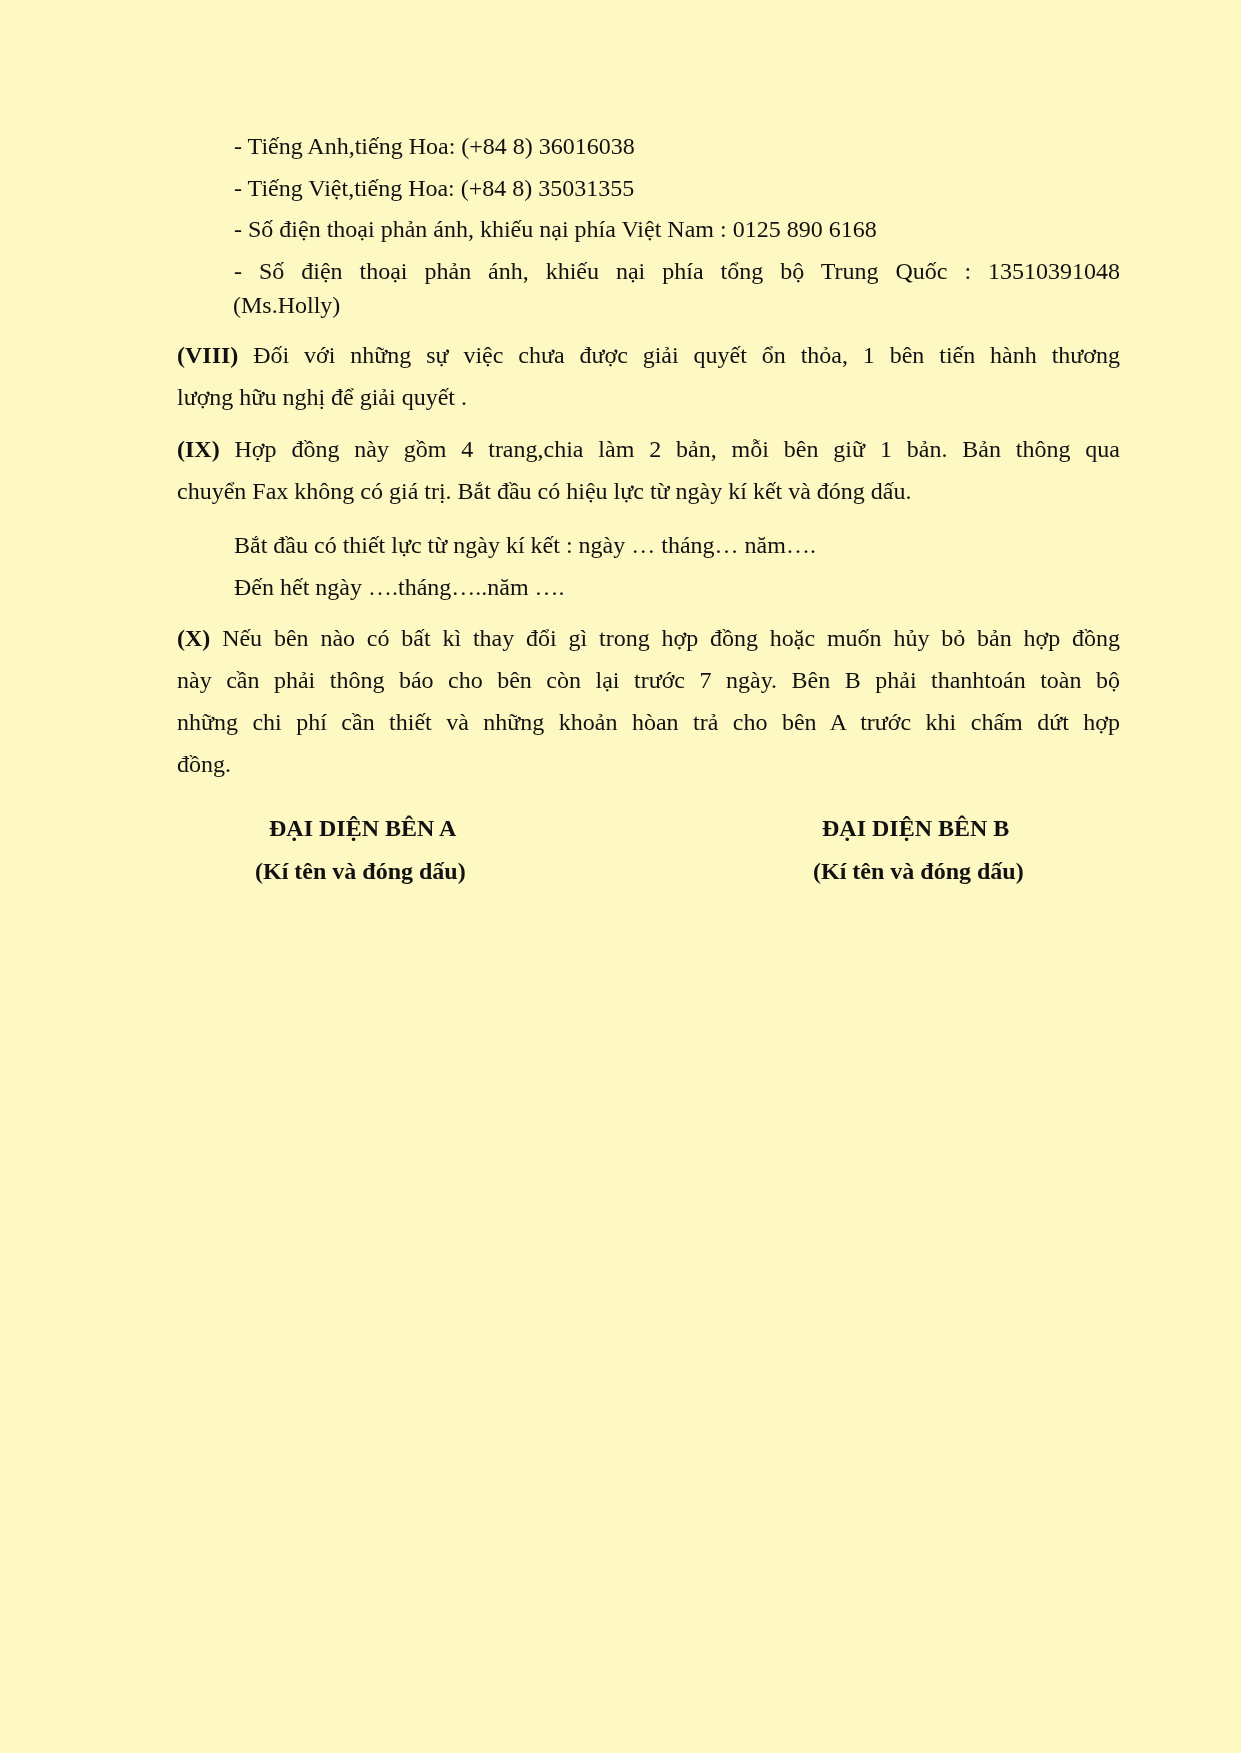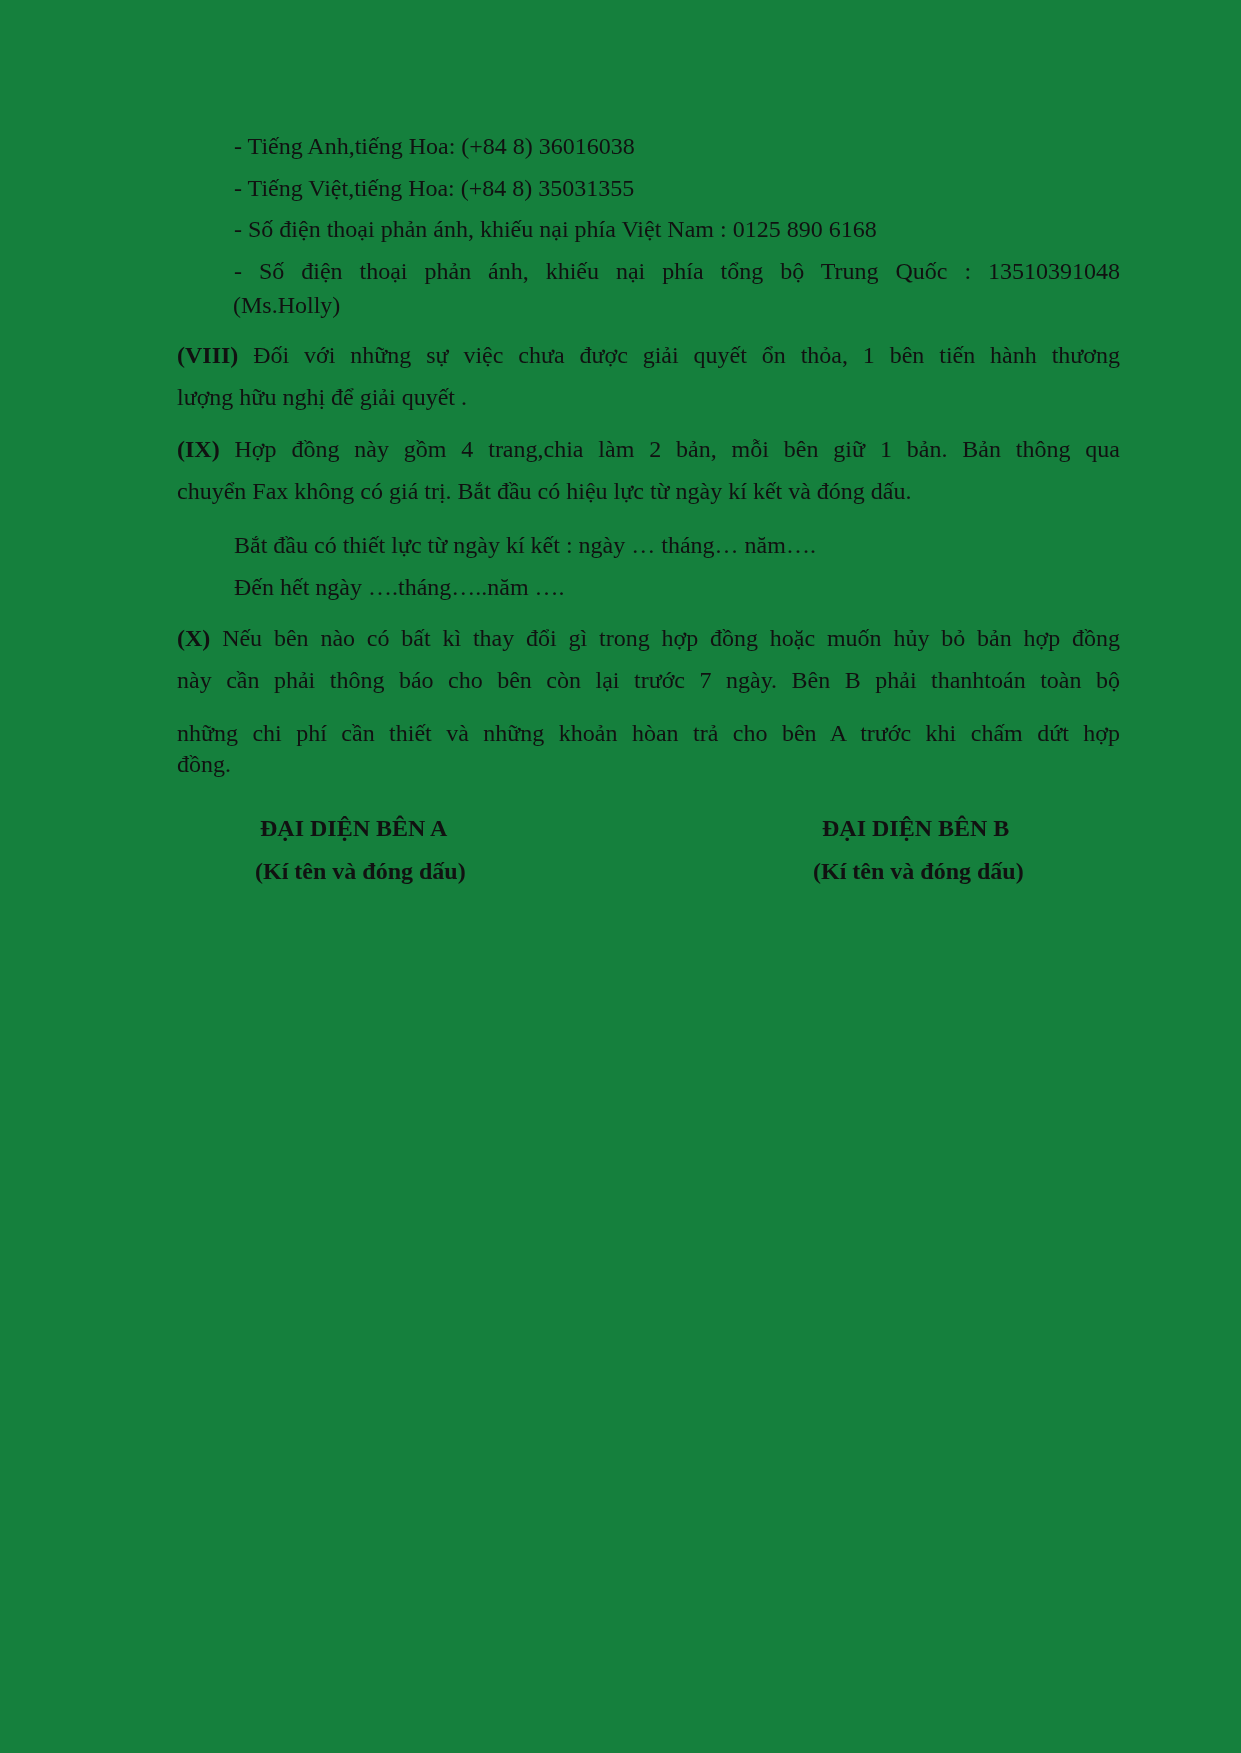--- a/index.html
+++ b/index.html
@@ -14,21 +14,21 @@
       overflow: hidden;
       font-family: "Liberation Serif", "DejaVu Serif", serif;
       color: #111111;
       font-size: 24px;
     }
     .page {
       position: absolute;
       left: 0; top: 0;
       width: 1241px;
       height: 1753px;
-      background: #15803d;
+      background: #fef9c3;
     }
     .line {
       position: absolute;
       white-space: nowrap;
       line-height: 30px;
       height: 30px;
     }
     .just {
       position: absolute;
       left: 177px;
@@ -61,22 +61,22 @@
   <div class="just" style="top:340px;"><span class="bold">(VIII)</span><span> Đối với những sự việc chưa được giải quyết ổn thỏa, 1 bên tiến hành thương</span></div>
   <div class="line" style="left:177px; top:382px;">lượng hữu nghị để giải quyết .</div>
 
   <div class="just" style="top:434px;"><span class="bold">(IX)</span><span> Hợp đồng này gồm 4 trang,chia làm 2 bản, mỗi bên giữ 1 bản. Bản thông qua</span></div>
   <div class="line" style="left:177px; top:476px;text-align:right;">chuyển Fax không có giá trị. Bắt đầu có hiệu lực từ ngày kí kết và đóng dấu.</div>
   <div class="line" style="left:234px; top:530px;">Bắt đầu có thiết lực từ ngày kí kết : ngày … tháng… năm….</div>
   <div class="line" style="left:234px; top:572px;text-align:center;">Đến hết ngày ….tháng…..năm  ….</div>
 
   <div class="just" style="top:623px;"><span class="bold">(X)</span><span> Nếu bên nào có bất kì thay đổi gì trong hợp đồng hoặc muốn hủy bỏ bản hợp đồng</span></div>
   <div class="just" style="top:665px;">này cần phải thông báo cho bên còn lại trước 7 ngày. Bên B phải thanhtoán toàn bộ</div>
-  <div class="just" style="top:707px;margin-top:11px;">những chi phí cần thiết và những khoản hòan trả cho bên A trước khi chấm dứt hợp</div>
+  <div class="just" style="top:707px;">những chi phí cần thiết và những khoản hòan trả cho bên A trước khi chấm dứt hợp</div>
   <div class="line" style="left:177px; top:749px;">đồng.</div>
 
-  <div class="sig-title" style="left:260px; top:813px;">ĐẠI DIỆN BÊN A</div>
+  <div class="sig-title" style="left:269px; top:813px;">ĐẠI DIỆN BÊN A</div>
   <div class="sig-title" style="left:255px; top:856px;">(Kí tên và đóng dấu)</div>
 
   <div class="sig-title" style="left:822px; top:813px;">ĐẠI DIỆN BÊN B</div>
   <div class="sig-title" style="left:813px; top:856px;">(Kí tên và đóng dấu)</div>
 
 </div>
 
 </body></html>

